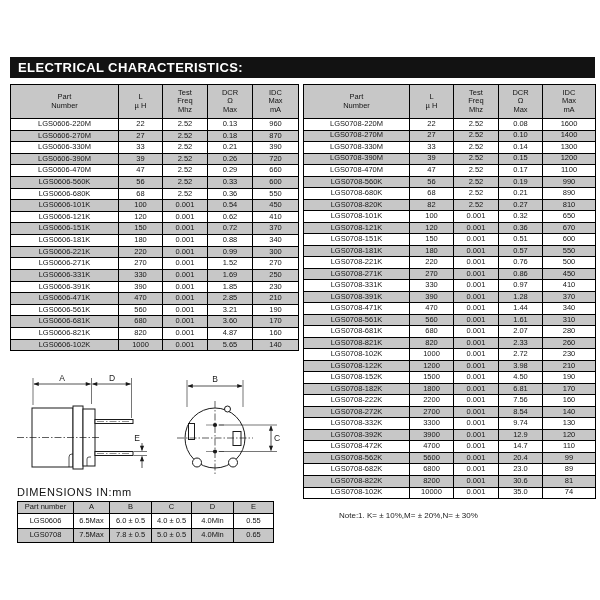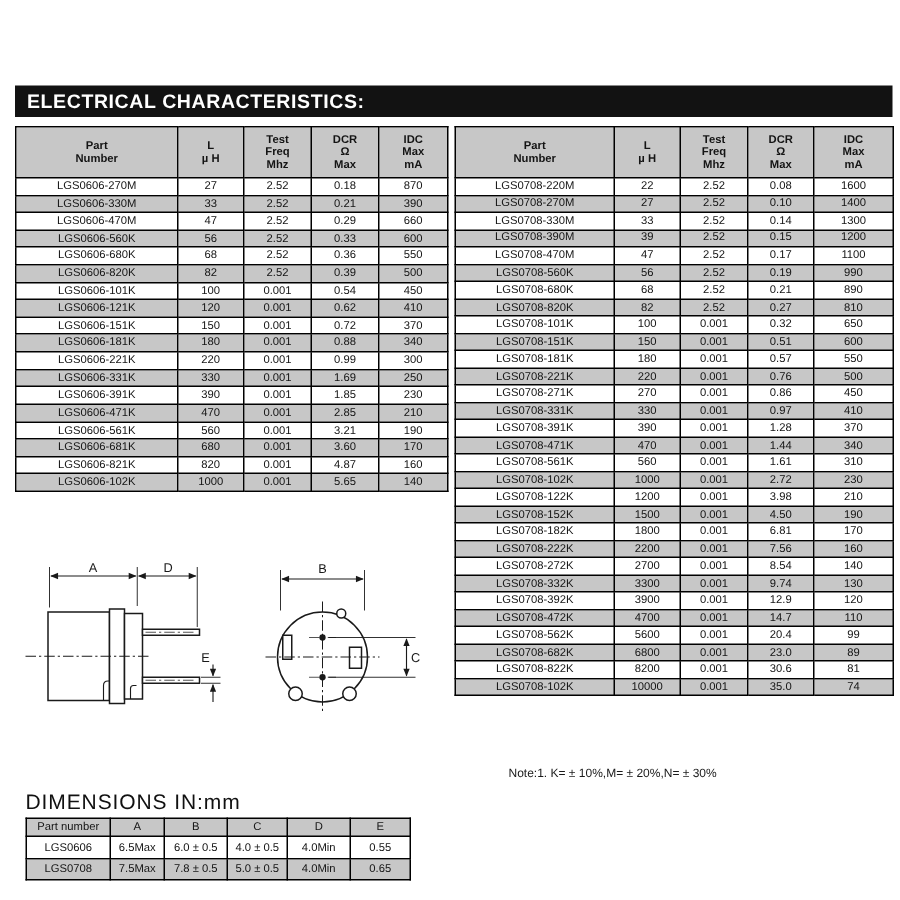--- a/index.html
+++ b/index.html
@@ -16,41 +16,41 @@
   }
   
   table { border-collapse:collapse; table-layout:fixed; }
   .etable { position:absolute; font-size:7.5px; }
   .etable th, .etable td {
     border:1px solid var(--border,#000); text-align:center; vertical-align:middle;
     padding:0; line-height:1.15; overflow:hidden;
   }
   .etable thead tr { height:34px; }
   .etable thead th {
-    background:var(--header-gray,#c7c7c7); font-weight:bold; white-space:pre-line;
+    background:var(--header-gray,#c7c7c7); font-weight:normal; white-space:pre-line;
   }
   .etable tbody tr:nth-child(even) td { background:var(--row-gray,#c7c7c7); }
   #table-left  { left:10px;  top:84px; width:288px; }
   #table-right { left:303px; top:84px; width:292px; }
   #table-left  tbody tr { height:11.62px; }
   #table-right tbody tr { height:11.52px; }
   
   #note { position:absolute; left:303px; top:511px; font-size:8px; color:#1a1a1a;margin-left:36px; }
   
   #drawings { position:absolute; left:15px; top:372px; }
   #drawings .shape { fill:#ffffff; stroke:#1a1a1a; stroke-width:1; }
   #drawings .dot { fill:#1a1a1a; stroke:none; }
   #drawings .dim { stroke:#1a1a1a; stroke-width:0.75; fill:none; }
   #drawings .ext { stroke:#1a1a1a; stroke-width:0.6; fill:none; }
   #drawings .dashdot { stroke:#1a1a1a; stroke-width:0.7; fill:none; stroke-dasharray:7 2 1.5 2; }
   #drawings .thin { stroke-width:0.5; }
   #drawings text { font-size:8.5px; fill:#1a1a1a; text-anchor:middle; }
   
   #dims { position:absolute; left:17px; top:486px; }
-  #dims-title { font-size:14px; letter-spacing:0.6px; margin-bottom:3px; color:#111;margin-top:40px; }
+  #dims-title { font-size:11px; letter-spacing:0.6px; margin-bottom:3px; color:#111; }
   .dtable { font-size:7.5px; }
   .dtable th, .dtable td {
     border:1px solid var(--border,#000); text-align:center; vertical-align:middle;
     padding:0; line-height:1.1; overflow:hidden;
   }
   .dtable thead tr { height:12px; }
   .dtable thead th { background:var(--header-gray,#c7c7c7); font-weight:normal; }
   .dtable tbody tr { height:14.5px; }
   .dtable tbody tr:nth-child(even) td { background:var(--row-gray,#c7c7c7); }
 </style>
@@ -81,34 +81,48 @@
         <th>DCR
 Ω
 Max</th>
         <th>IDC
 Max
 mA</th>
       </tr>
     </thead>
     <tbody>
         <tr>
+          <td>LGS0606-220M</td>
+          <td>22</td>
+          <td>2.52</td>
+          <td>0.13</td>
+          <td>960</td>
+        </tr>
+        <tr>
           <td>LGS0606-270M</td>
           <td>27</td>
           <td>2.52</td>
           <td>0.18</td>
           <td>870</td>
         </tr>
         <tr>
           <td>LGS0606-330M</td>
           <td>33</td>
           <td>2.52</td>
           <td>0.21</td>
           <td>390</td>
         </tr>
         <tr>
+          <td>LGS0606-390M</td>
+          <td>39</td>
+          <td>2.52</td>
+          <td>0.26</td>
+          <td>720</td>
+        </tr>
+        <tr>
           <td>LGS0606-470M</td>
           <td>47</td>
           <td>2.52</td>
           <td>0.29</td>
           <td>660</td>
         </tr>
         <tr>
           <td>LGS0606-560K</td>
           <td>56</td>
           <td>2.52</td>
@@ -116,27 +130,20 @@
           <td>600</td>
         </tr>
         <tr>
           <td>LGS0606-680K</td>
           <td>68</td>
           <td>2.52</td>
           <td>0.36</td>
           <td>550</td>
         </tr>
         <tr>
-          <td>LGS0606-820K</td>
-          <td>82</td>
-          <td>2.52</td>
-          <td>0.39</td>
-          <td>500</td>
-        </tr>
-        <tr>
           <td>LGS0606-101K</td>
           <td>100</td>
           <td>0.001</td>
           <td>0.54</td>
           <td>450</td>
         </tr>
         <tr>
           <td>LGS0606-121K</td>
           <td>120</td>
           <td>0.001</td>
@@ -156,20 +163,27 @@
           <td>0.001</td>
           <td>0.88</td>
           <td>340</td>
         </tr>
         <tr>
           <td>LGS0606-221K</td>
           <td>220</td>
           <td>0.001</td>
           <td>0.99</td>
           <td>300</td>
+        </tr>
+        <tr>
+          <td>LGS0606-271K</td>
+          <td>270</td>
+          <td>0.001</td>
+          <td>1.52</td>
+          <td>270</td>
         </tr>
         <tr>
           <td>LGS0606-331K</td>
           <td>330</td>
           <td>0.001</td>
           <td>1.69</td>
           <td>250</td>
         </tr>
         <tr>
           <td>LGS0606-391K</td>
@@ -299,20 +313,27 @@
           <td>810</td>
         </tr>
         <tr>
           <td>LGS0708-101K</td>
           <td>100</td>
           <td>0.001</td>
           <td>0.32</td>
           <td>650</td>
         </tr>
         <tr>
+          <td>LGS0708-121K</td>
+          <td>120</td>
+          <td>0.001</td>
+          <td>0.36</td>
+          <td>670</td>
+        </tr>
+        <tr>
           <td>LGS0708-151K</td>
           <td>150</td>
           <td>0.001</td>
           <td>0.51</td>
           <td>600</td>
         </tr>
         <tr>
           <td>LGS0708-181K</td>
           <td>180</td>
           <td>0.001</td>
@@ -353,20 +374,34 @@
           <td>0.001</td>
           <td>1.44</td>
           <td>340</td>
         </tr>
         <tr>
           <td>LGS0708-561K</td>
           <td>560</td>
           <td>0.001</td>
           <td>1.61</td>
           <td>310</td>
+        </tr>
+        <tr>
+          <td>LGS0708-681K</td>
+          <td>680</td>
+          <td>0.001</td>
+          <td>2.07</td>
+          <td>280</td>
+        </tr>
+        <tr>
+          <td>LGS0708-821K</td>
+          <td>820</td>
+          <td>0.001</td>
+          <td>2.33</td>
+          <td>260</td>
         </tr>
         <tr>
           <td>LGS0708-102K</td>
           <td>1000</td>
           <td>0.001</td>
           <td>2.72</td>
           <td>230</td>
         </tr>
         <tr>
           <td>LGS0708-122K</td>

